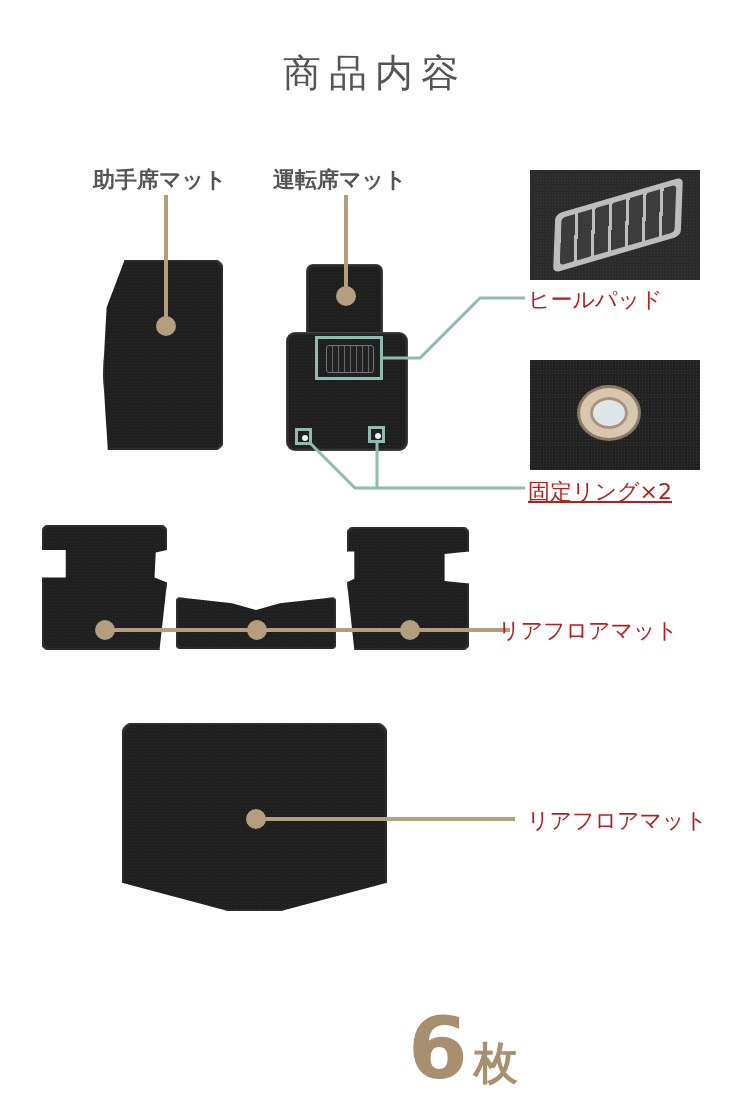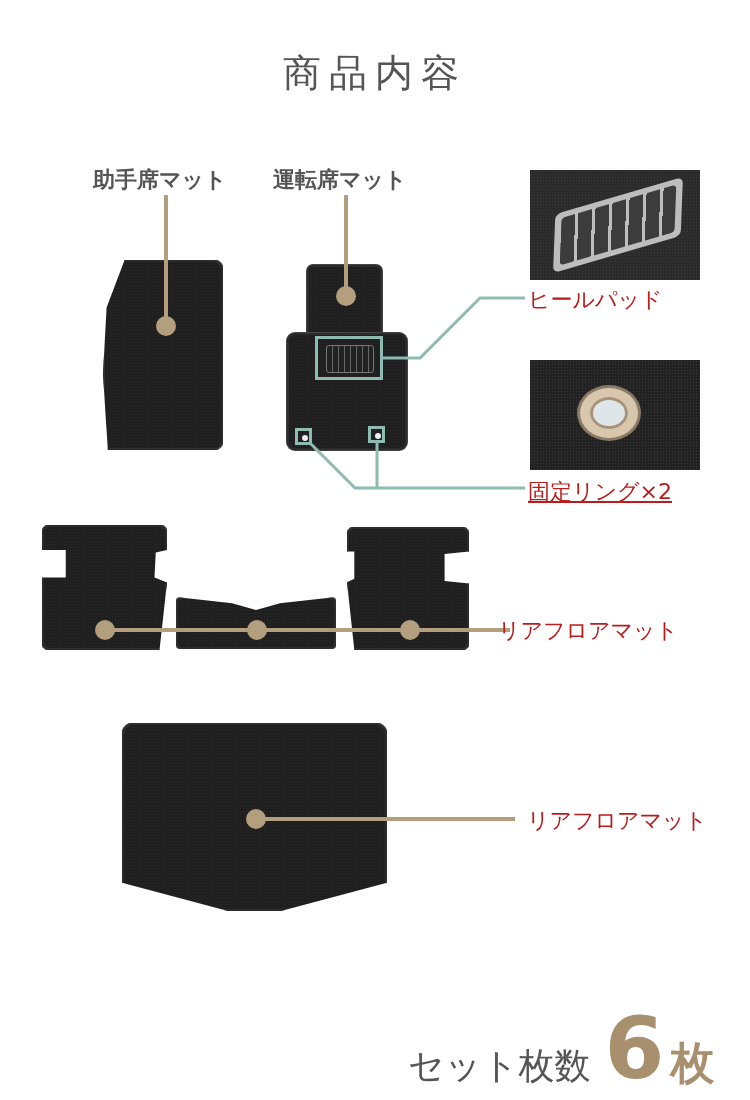--- a/index.html
+++ b/index.html
@@ -79,16 +79,15 @@
 <div class="abs dot" style="left:247px; top:620px;"></div>
 <div class="abs dot" style="left:400px; top:620px;"></div>
 <div class="abs lbl" style="left:498px; top:616px;">リアフロアマット</div>
 
 <div class="abs mat" style="left:122px; top:723px; width:265px; height:188px; border-radius:12px 12px 8px 8px; clip-path:polygon(0 0,100% 0,100% 85%,60% 100%,40% 100%,0 85%);"></div>
 <div class="abs tan" style="left:255px; top:817px; width:260px; height:4px;"></div>
 <div class="abs dot" style="left:246px; top:809px;"></div>
 <div class="abs lbl" style="left:527px; top:806px;">リアフロアマット</div>
 
 <div class="abs" style="left:408px; top:1005px; display:flex; align-items:baseline; gap:14px;">
-  <span class="count-label">セット枚数</span>
   <span class="count-num">6</span>
   <span class="count-unit" style="margin-left:-8px;">枚</span>
 </div>
 
 </body></html>

